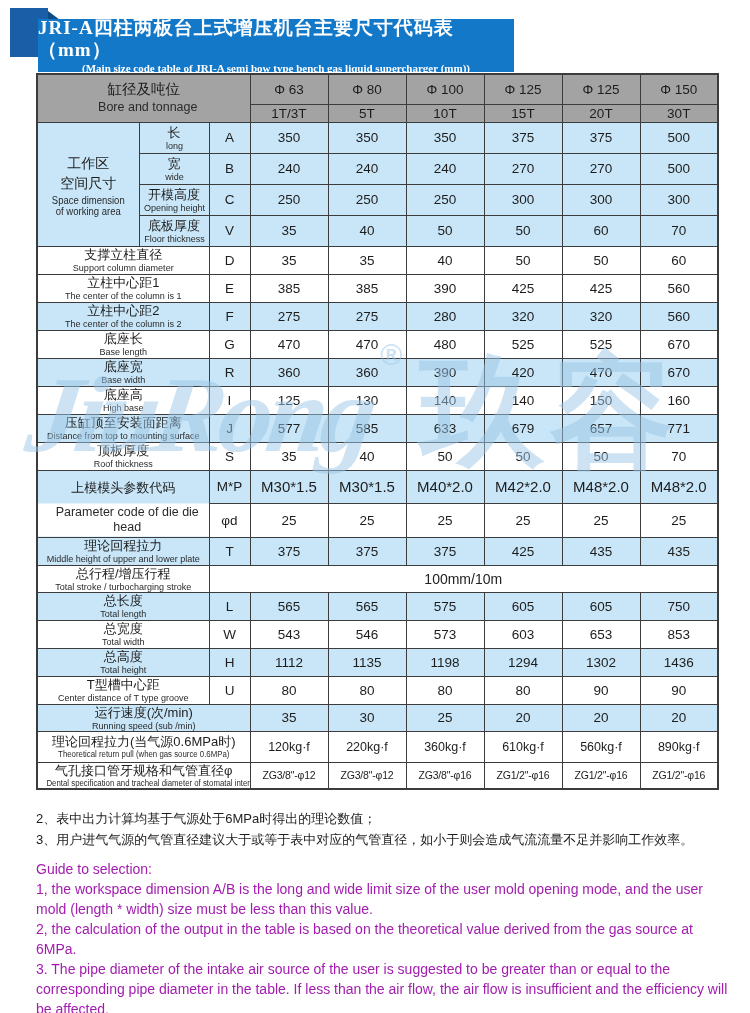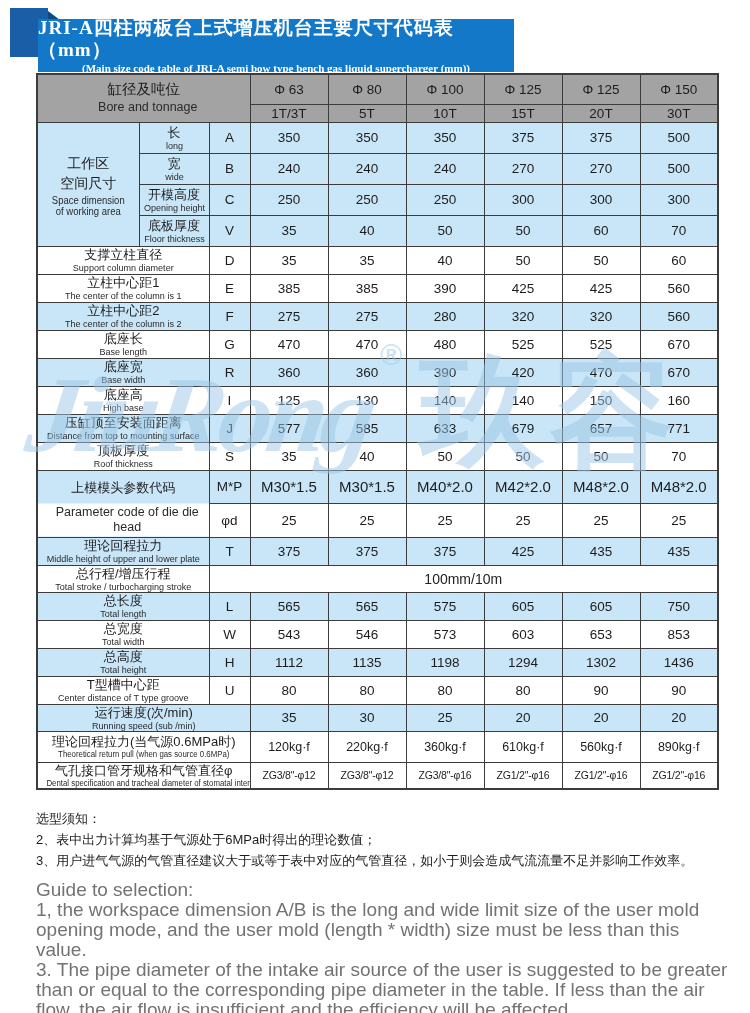--- a/index.html
+++ b/index.html
@@ -59,21 +59,21 @@
              pointer-events:none;display:flex;align-items:center;color:#9dc6e6;opacity:.5;}
   .wm-latin{font-family:"Liberation Serif","DejaVu Serif",serif;font-style:italic;font-weight:bold;
             font-size:108px;letter-spacing:-6px;transform:skewX(-8deg);margin-left:28px;}
   .wm-reg{font-size:30px;font-weight:bold;align-self:flex-start;margin:6px 4px 0 10px;}
   .wm-cjk{font-weight:bold;font-size:124px;letter-spacing:6px;margin-left:14px;white-space:nowrap;}
 
   
   .notes{position:absolute;left:36px;top:808px;width:694px;z-index:2;}
   .notes .block{margin-bottom:9px;}
   .nzh{font-size:13px;line-height:21px;color:#1d1d1d;}
-  .nen{font-size:19px;line-height:20px;color:#737373;}
+  .nen{font-size:14px;line-height:20px;color:#a21caf;}
 </style>
 </head>
 <body>
 
 <div class="page">
 
   <div class="banner-square"></div>
   <div class="banner-fold"></div>
   <div class="banner">
     <div class="title">JRI-A四柱两板台上式增压机台主要尺寸代码表（mm）</div>
@@ -417,24 +417,24 @@
     </table>
 
   <div class="watermark">
     <span class="wm-latin">JiuRong</span>
     <span class="wm-reg">®</span>
     <span class="wm-cjk">玖容</span>
   </div>
 
   <div class="notes">
     <div class="block">
-      <div class="nzh">选型须知：</div>
       <div class="nzh">2、表中出力计算均基于气源处于6MPa时得出的理论数值；</div>
       <div class="nzh">3、用户进气气源的气管直径建议大于或等于表中对应的气管直径，如小于则会造成气流流量不足并影响工作效率。</div>
     </div>
     <div class="block">
       <div class="nen">Guide to selection:</div>
       <div class="nen">1, the workspace dimension A/B is the long and wide limit size of the user mold opening mode, and the user mold (length * width) size must be less than this value.</div>
+      <div class="nen">2, the calculation of the output in the table is based on the theoretical value derived from the gas source at 6MPa.</div>
       <div class="nen">3. The pipe diameter of the intake air source of the user is suggested to be greater than or equal to the corresponding pipe diameter in the table. If less than the air flow, the air flow is insufficient and the efficiency will be affected.</div>
     </div>
   </div>
 
 </div>
 
 </body></html>

